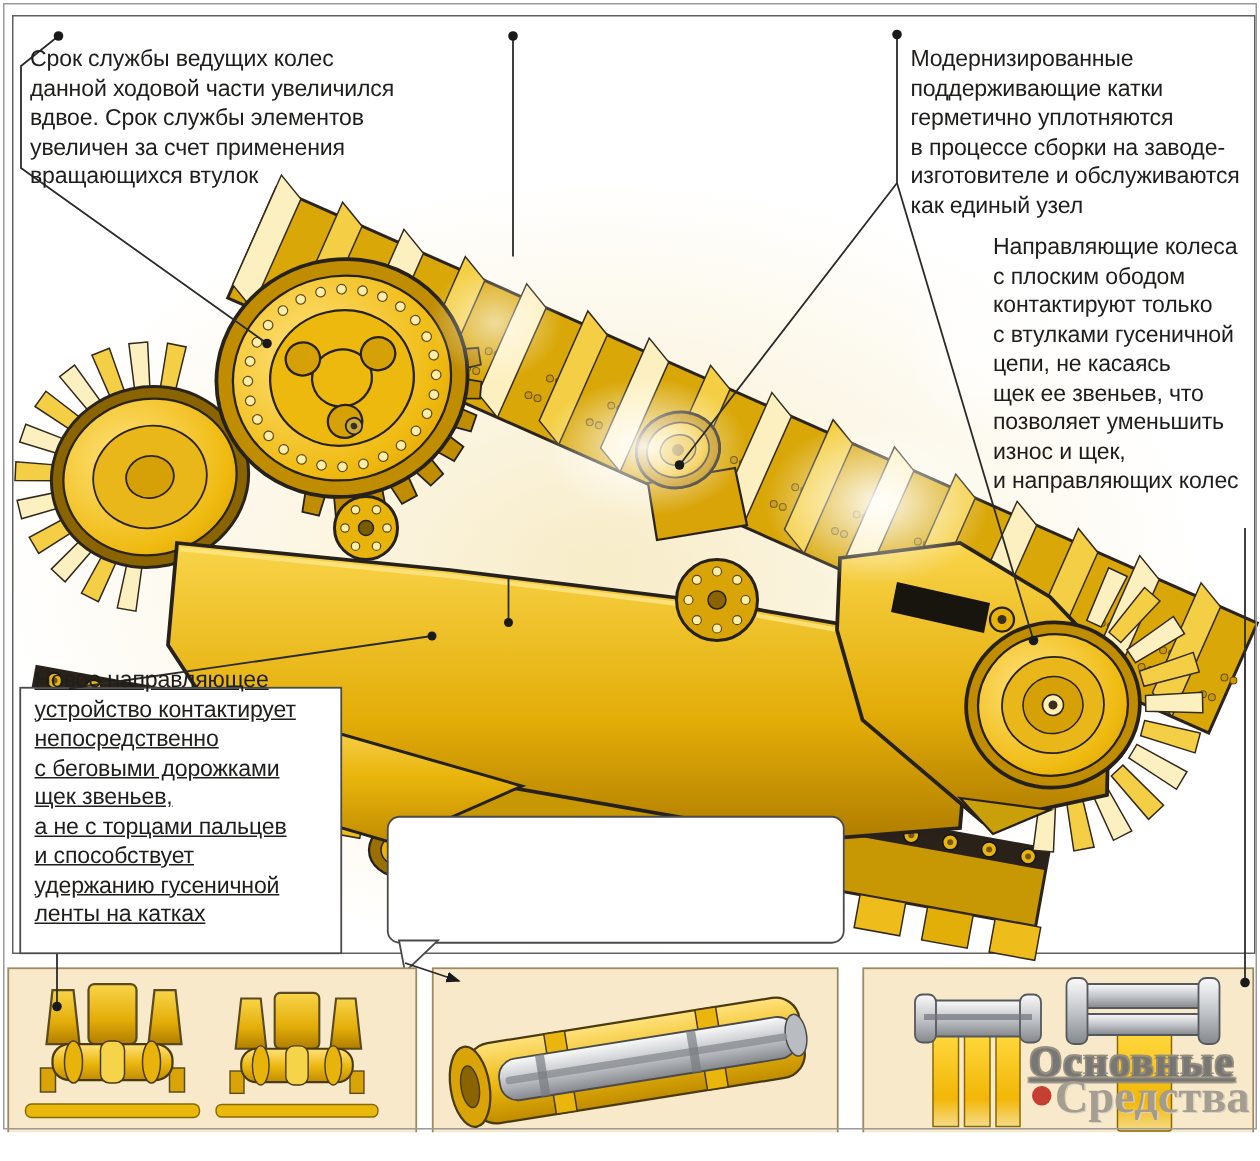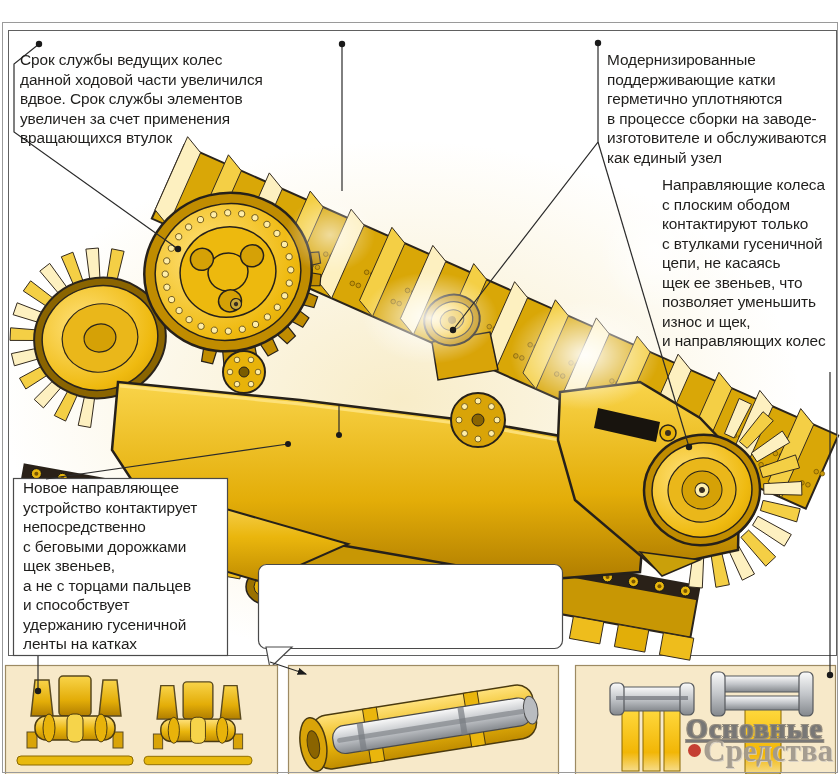--- a/index.html
+++ b/index.html
@@ -1,17 +1,17 @@
 <!DOCTYPE html>
 <html><head>
 <meta charset="utf-8">
 <style>
   html,body{margin:0;padding:0;background:#fff;}
   .page{position:relative;width:840px;height:755px;background:#fff;overflow:hidden;
-        font-family:"Liberation Sans","DejaVu Sans",sans-serif;margin-top:20px;}
+        font-family:"Liberation Sans","DejaVu Sans",sans-serif;}
   .pageframe{position:absolute;left:2px;top:2px;right:2px;bottom:2px;border:1px solid #9a9a9a;pointer-events:none;}
   svg{position:absolute;left:0;top:0;}
   .co{position:absolute;white-space:pre-line;font-size:15.4px;line-height:19.5px;color:#1f1e1c;letter-spacing:-0.1px;}
   .logo{position:absolute;right:7px;bottom:9px;font-family:"Liberation Serif","DejaVu Serif",serif;
         font-weight:bold;line-height:1;opacity:.96;text-align:left;}
   .lg1{font-size:28px;color:#737373;letter-spacing:1px;
        text-shadow:-1px -1px 0 #948c7e,1px -1px 0 #948c7e,-1px 1px 0 #948c7e,1px 1px 0 #948c7e;text-decoration:underline;}
   .lg2{font-size:31px;color:#a29a8e;margin-top:-8px;margin-left:2px;display:flex;align-items:center;gap:2px;
        text-shadow:1px 1px 0 #d8d1c4;}
   .dot{width:13px;height:13px;border-radius:50%;background:#c4392c;display:inline-block;flex:0 0 auto;}
@@ -542,21 +542,21 @@
 как единый узел</div>
 <div class="co" style="left:662px;top:155px;">Направляющие колеса
 с плоским ободом
 контактируют только
 с втулками гусеничной
 цепи, не касаясь
 щек ее звеньев, что
 позволяет уменьшить
 износ и щек,
 и направляющих колес</div>
-<div class="co" style="left:23px;top:458px;">Новое направляющее
+<div class="co" style="left:23px;top:444px;text-decoration:underline;">Новое направляющее
 устройство контактирует
 непосредственно
 с беговыми дорожками
 щек звеньев,
 а не с торцами пальцев
 и способствует
 удержанию гусеничной
 ленты на катках</div>
 
 <div class="logo">

